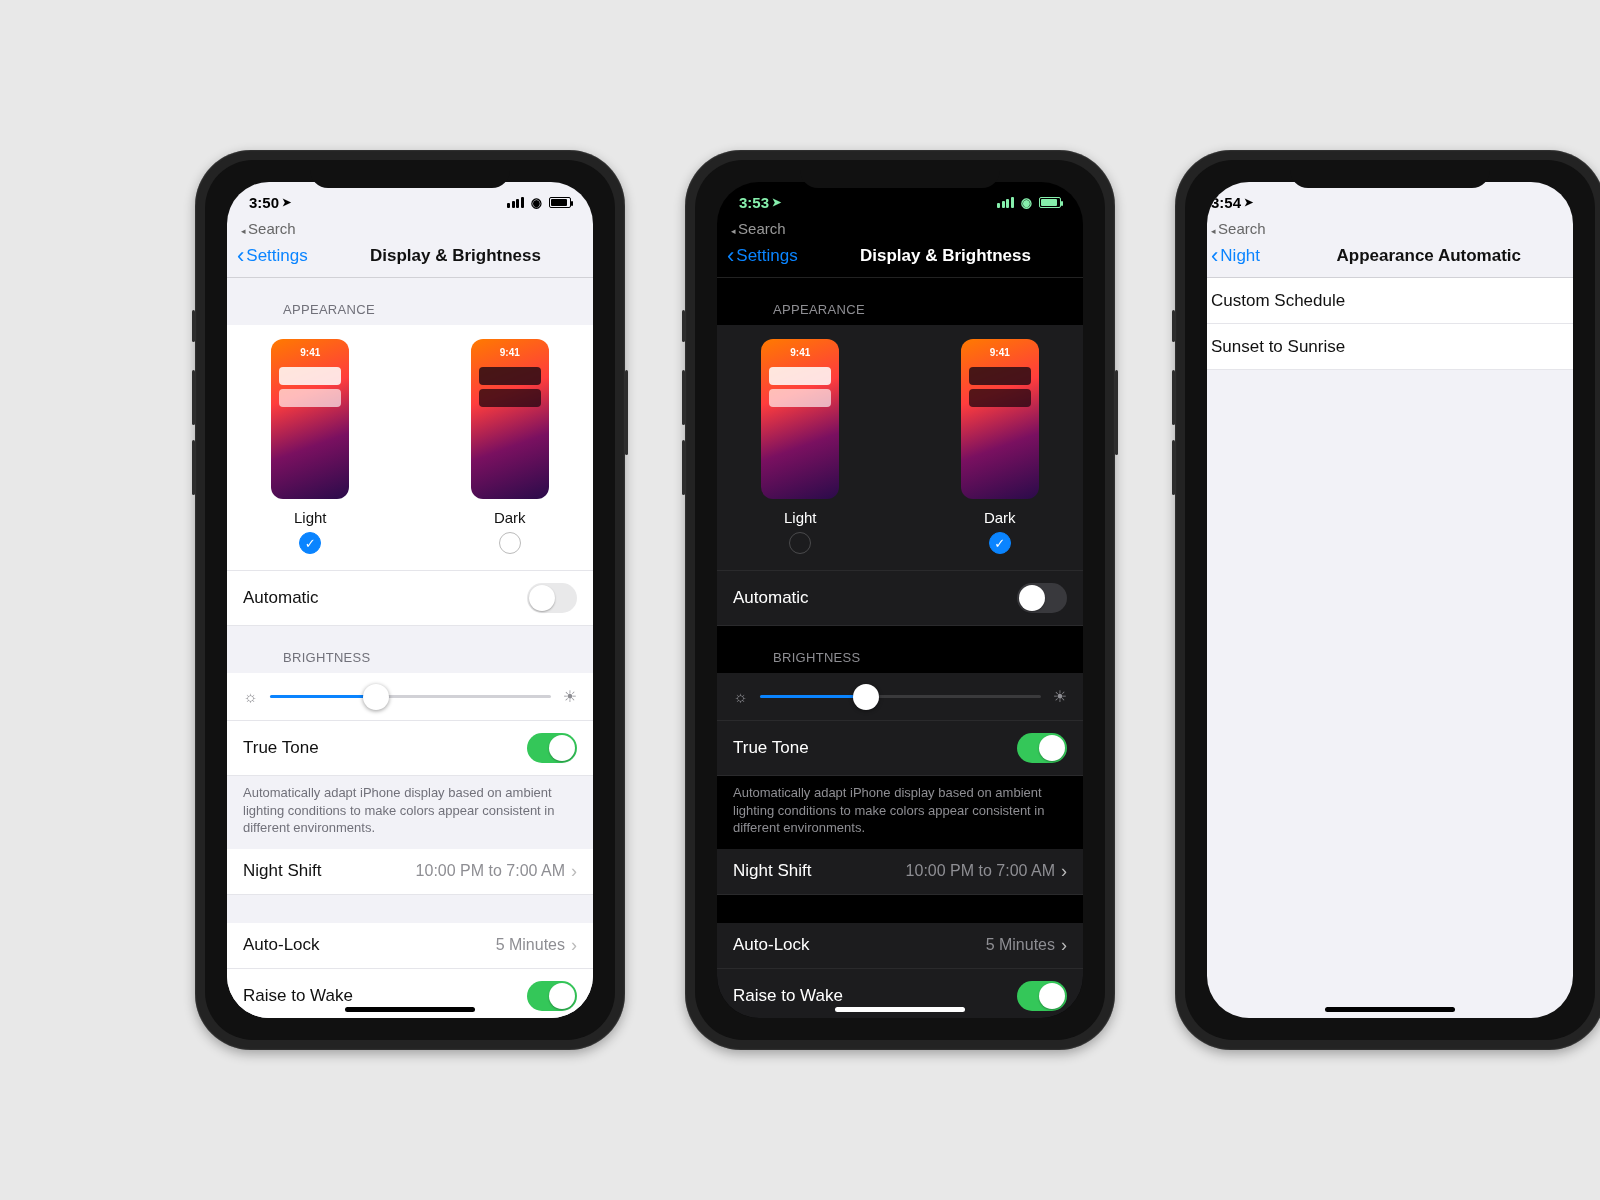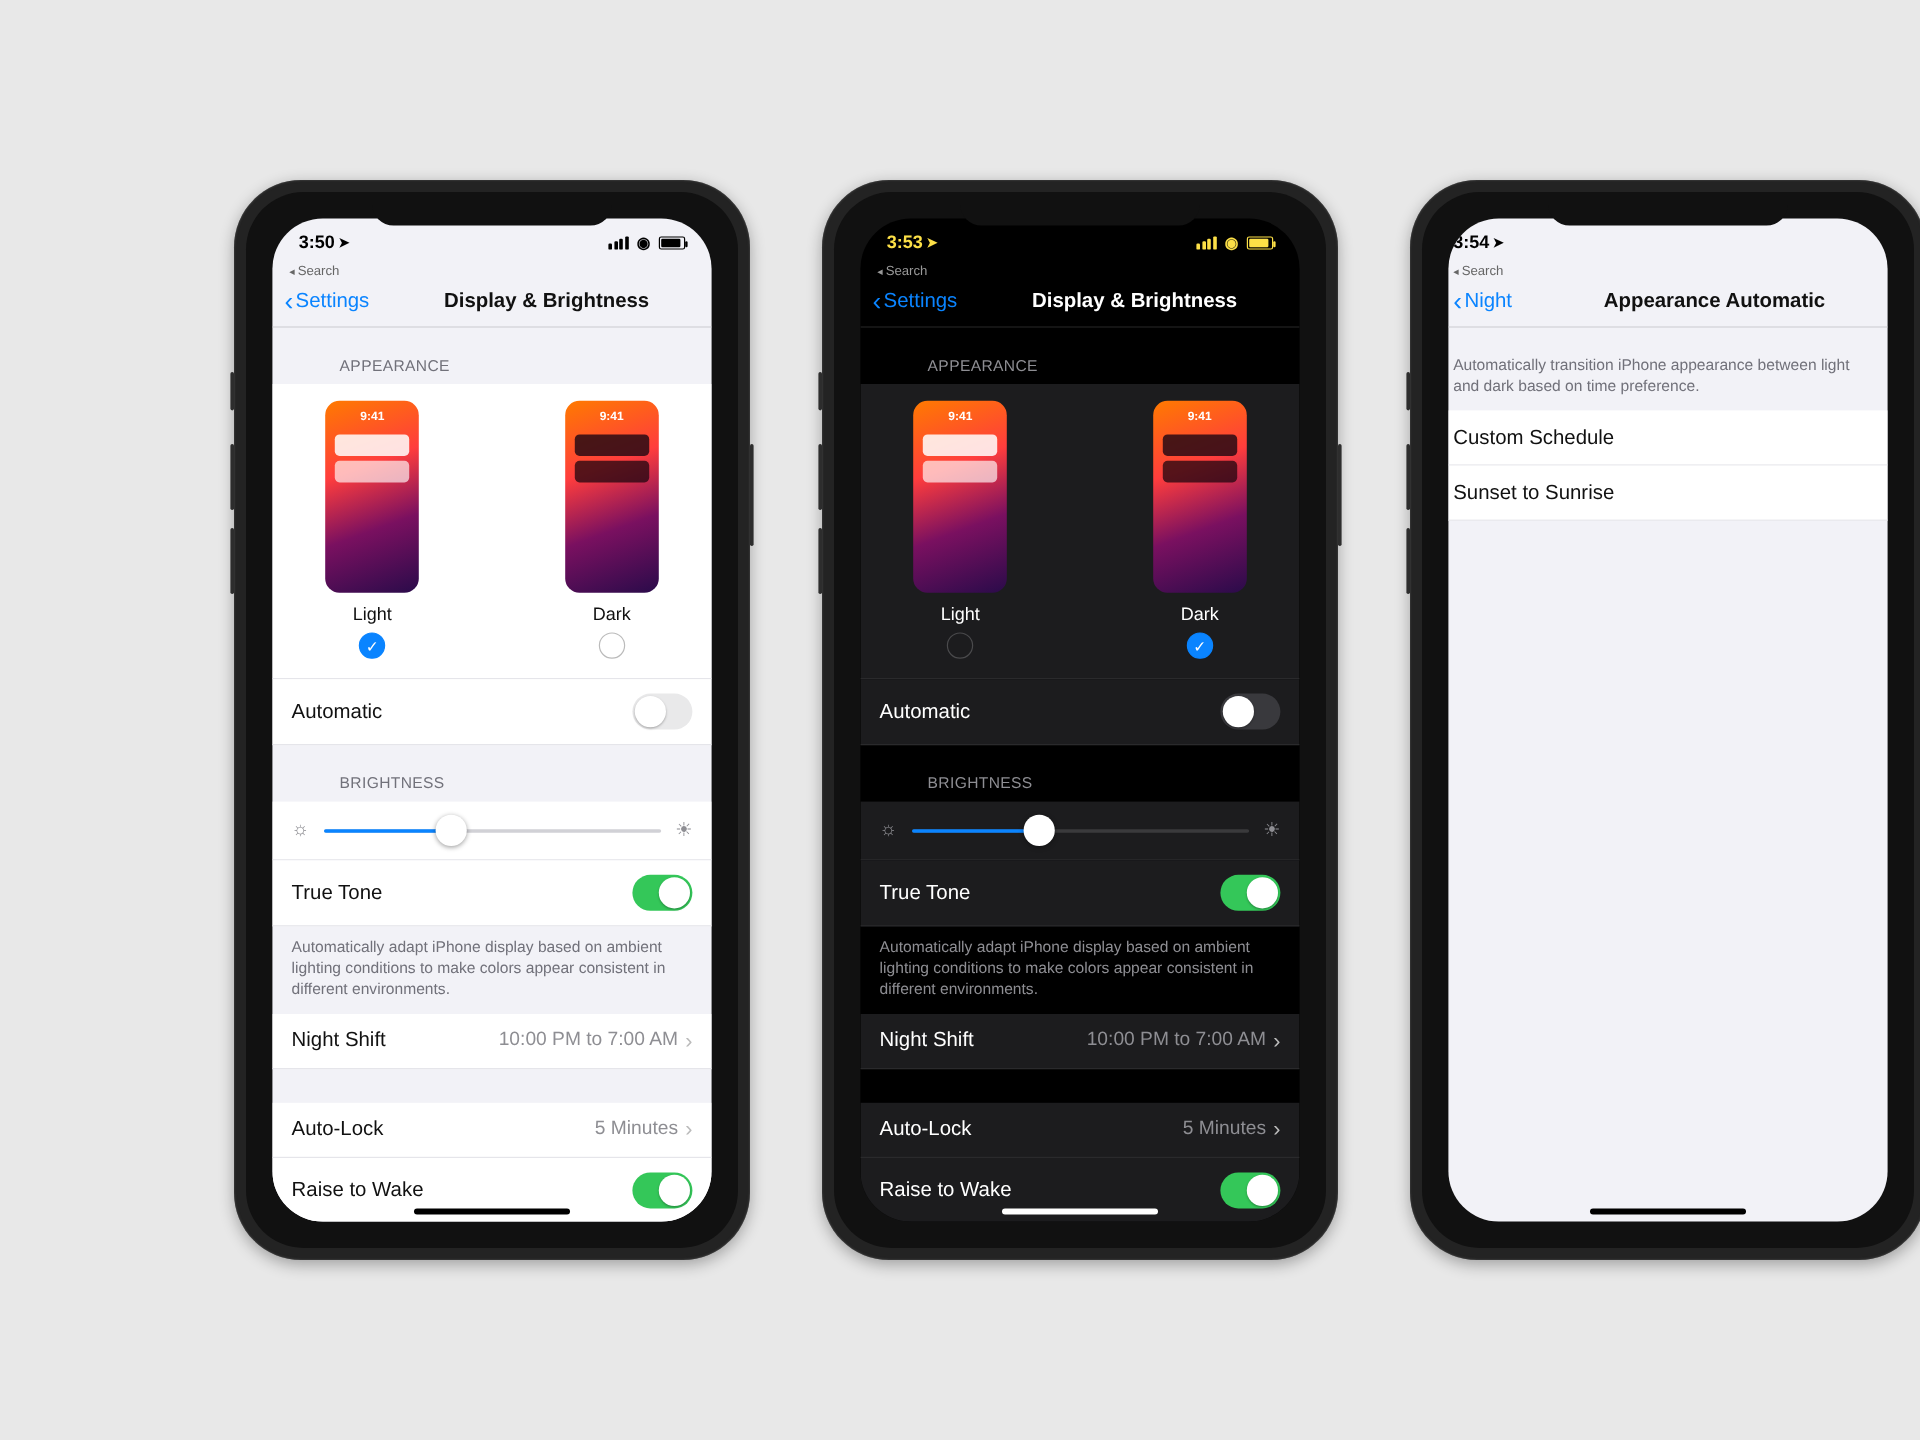--- a/index.html
+++ b/index.html
@@ -66,32 +66,32 @@
     display: flex;
     justify-content: space-between;
     align-items: center;
     height: 40px;
     padding: 0 22px;
     font-size: 15px;
     font-weight: 600;
   }
   .status .left, .status .right { display:flex; align-items:center; gap:3px; }
   .theme-light .status { color:#000; }
-  .theme-dark  .status { color:#fde047; }
+  .theme-dark  .status { color:#86efac; }
   .loc-arrow { font-size:11px; display:inline-block; transform: rotate(0deg); }
   .bars { display:inline-flex; gap:1.5px; align-items:flex-end; margin-right:4px;}
   .bars i { width:3px; background:currentColor; border-radius:1px; display:block;}
   .bars i:nth-child(1){height:5px} .bars i:nth-child(2){height:7px}
   .bars i:nth-child(3){height:9px} .bars i:nth-child(4){height:11px}
   .wifi { font-size:13px; margin-right:4px;}
   .batt { width:22px; height:11px; border:1px solid currentColor; border-radius:2px; position:relative; display:inline-block;}
   .batt::after{ content:''; position:absolute; right:-3px; top:3px; width:2px;height:5px;background:currentColor;border-radius:1px;}
   .batt i{ position:absolute; left:1px; top:1px; bottom:1px; right:3px; background:currentColor; border-radius:1px;}
 
-  .breadcrumb { padding: 0 14px; font-size:11px; margin-top:-2px;}
+  .breadcrumb { padding: 0 14px; font-size:15px; margin-top:-2px;}
   .theme-light .breadcrumb{ color:#666;} .theme-dark .breadcrumb{color:#999;}
   .breadcrumb::before{ content:'◂ '; font-size:9px;}
 
   
   .nav {
     display:flex; align-items:center; padding: 8px 10px 10px; gap:2px;
     border-bottom: .5px solid transparent;
   }
   .theme-light .nav { border-color:#d1d1d6; }
   .theme-dark  .nav { border-color:#222; }
@@ -411,21 +411,20 @@
     <div class="breadcrumb">Search</div>
     <div class="nav">
       <span class="back">
             <span class="chev">‹</span>
             <span>Night</span>
           </span>
       <span class="nav-title">Appearance Automatic</span>
       <span class="spacer-r"></span>
     </div>
 
-    <div class="sec-footer" style="padding-top:22px">Automatically transition iPhone appearance between light and dark based on time preference.</div>
 
     <div class="row">
       <span>Custom Schedule</span>
     </div>
     <div class="row">
       <span>Sunset to Sunrise</span>
     </div>
 
     <div class="homebar"></div>
   </div>

